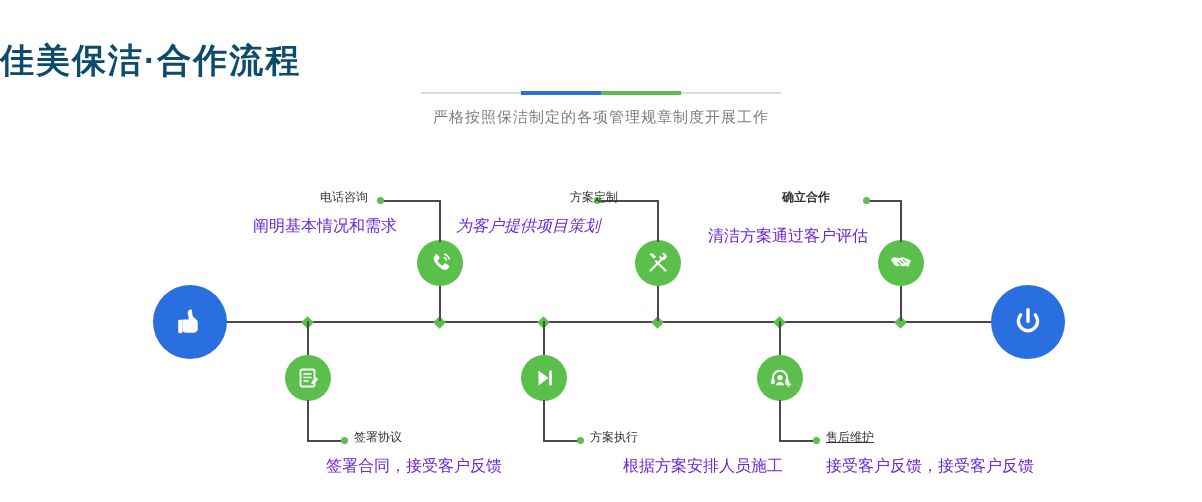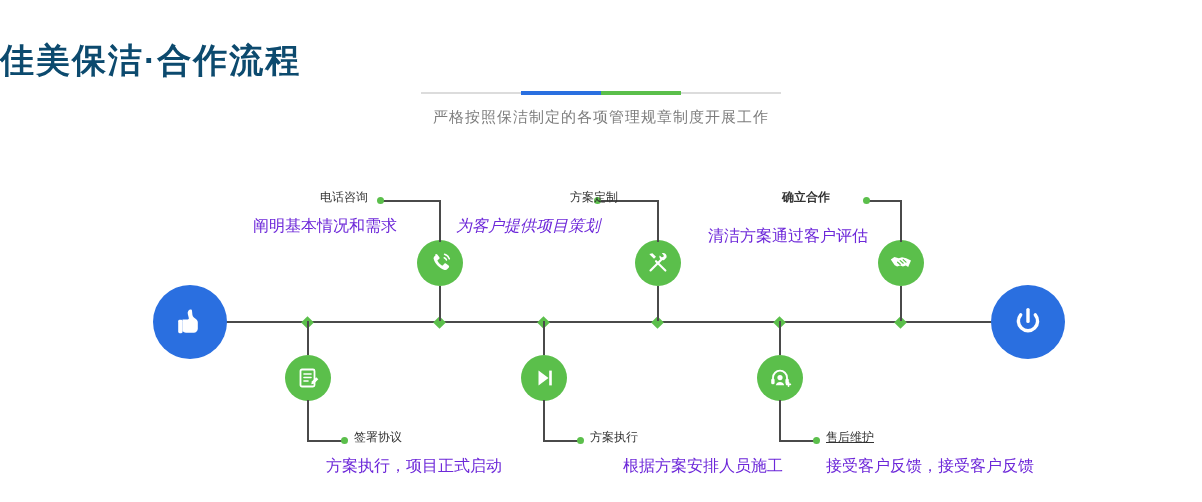--- a/index.html
+++ b/index.html
@@ -202,21 +202,21 @@
         <line x1="8" y1="15" x2="12" y2="15" stroke="#ffffff" stroke-width="1.6" stroke-linecap="round"></line>
         <path fill="#ffffff" d="M15.8 15.6l4.4-4.4 2.1 2.1-4.4 4.4-2.6 0.6z"></path>
       </svg>
     </span>
   </div>
   <div class="connector conn-v" style="left:307px; top:321px; height:34px;"></div>
   <div class="connector conn-v" style="left:307px; top:400px; height:41px;"></div>
   <div class="connector conn-h" style="left:307px; top:440px; width:37px;"></div>
   <div class="dot" style="left:341px; top:437px;"></div>
   <div class="label-title" style="left:354px; top:429px;">签署协议</div>
-  <div class="label-desc" style="left:326px; top:456px;">方案执行，项目正式启动</div>
+  <div class="label-desc" style="left:326px; top:456px;">签署合同，接受客户反馈</div>
 
   <div class="step-circle" style="left:635px; top:240px;">
     <span>
       <svg class="icon-svg" width="26" height="26" viewBox="0 0 26 26">
         <path fill="none" stroke="#ffffff" stroke-width="2.1" stroke-linecap="round" d="M5.5 20.5L16 10"></path>
         <path fill="#ffffff" d="M15.4 9.2c-1-1-1.3-2.5-0.7-3.8l1.9 1.9 1.8-0.3 0.3-1.8-1.9-1.9c1.3-0.6 2.8-0.3 3.8 0.7 1 1 1.3 2.5 0.7 3.8l-2.1 2.1c-1.3 0.6-2.8 0.3-3.8-0.7z"></path>
         <path fill="none" stroke="#ffffff" stroke-width="2.1" stroke-linecap="round" d="M20.4 20.6L11 11.2"></path>
         <path fill="#ffffff" d="M4.3 4.1l3.1-0.9 3.6 3.6-2 2-3.6-3.6z"></path>
       </svg>
     </span>

